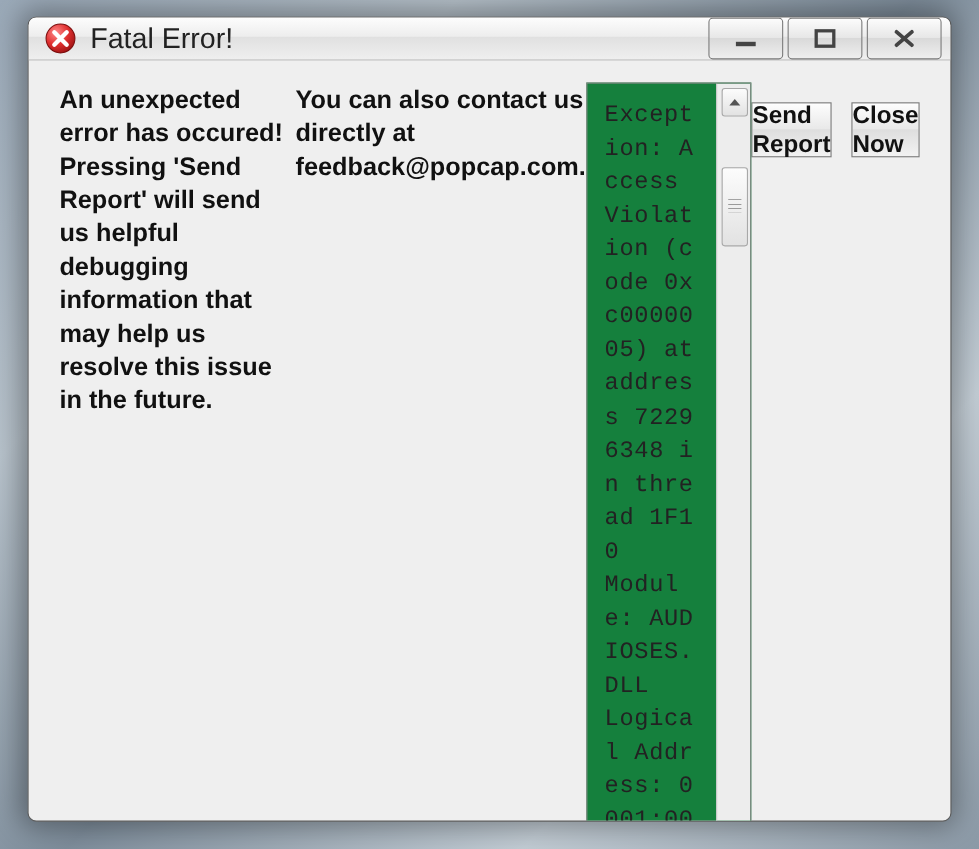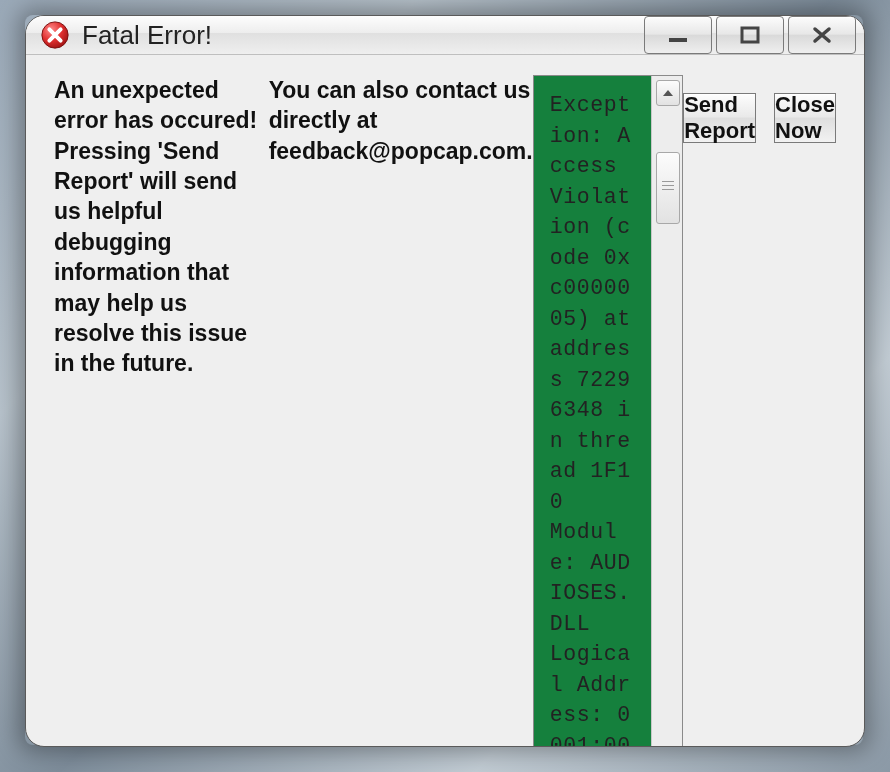--- a/index.html
+++ b/index.html
@@ -23,21 +23,21 @@
   }
 
   .dialog {
     position: absolute;
     left: 25px;
     top: 15px;
     width: 838px;
     height: 730px;
     background: #efefef;
     border: 1px solid #5a5a5a;
-    border-radius: 19px;
+    border-radius: 8px;
     display: flex;
     flex-direction: column;
     overflow: hidden;
   }
 
   .titlebar {
     height: 56px;
     background: linear-gradient(to bottom,
       #fdfdfd 0%,
       #ededed 45%,

